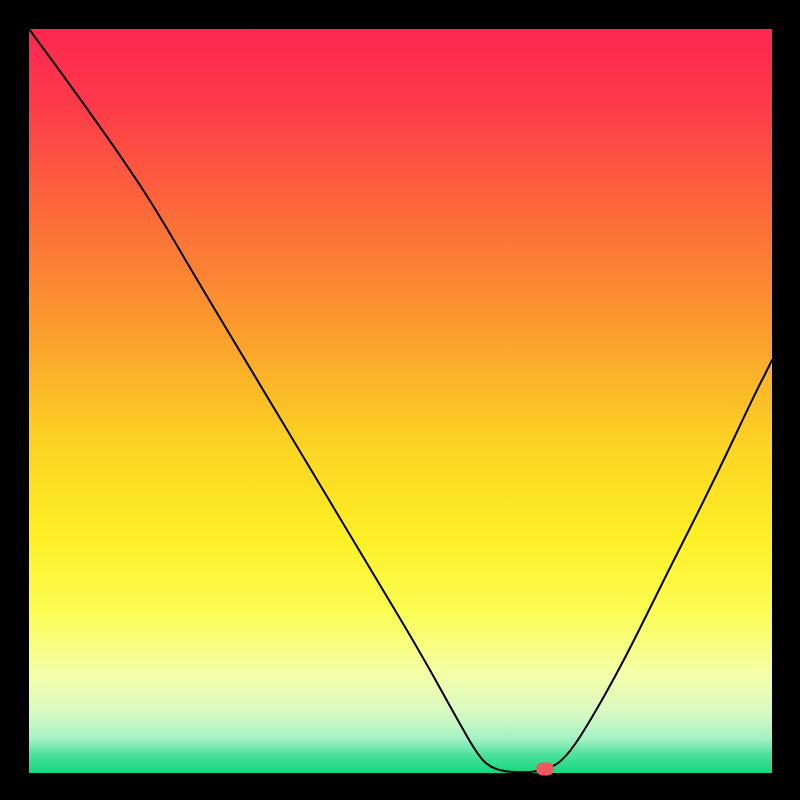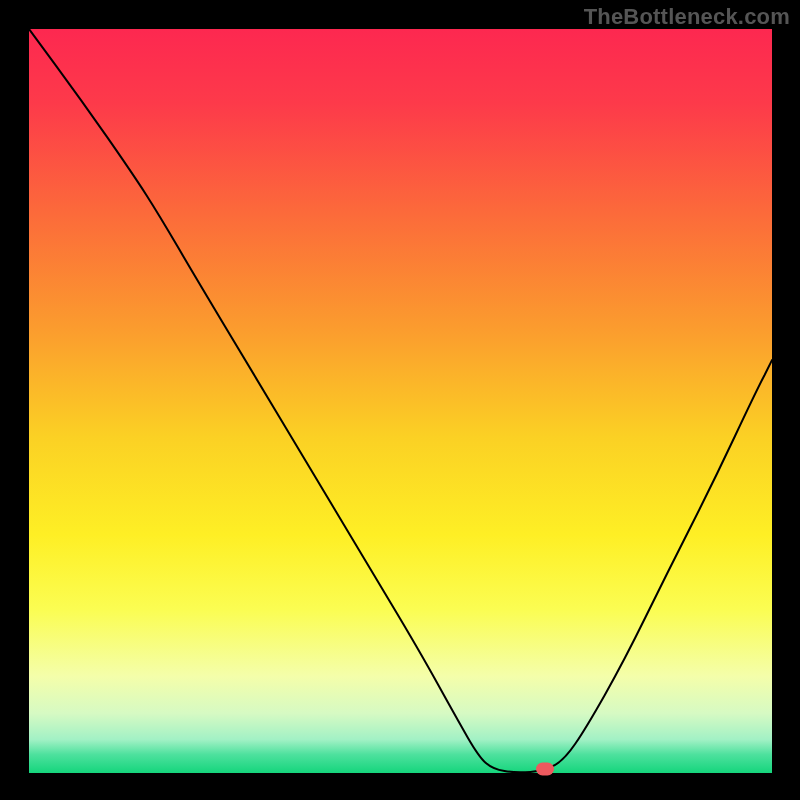--- a/index.html
+++ b/index.html
@@ -45,21 +45,20 @@
     height: 13px;
     border-radius: 7px;
     background: #ed595e;
     transform: translate(-50%, -50%);
   }
 </style>
 </head>
 <body>
 
 <div class="frame">
-  <div class="watermark">TheBottleneck.com</div>
 
   <div class="plot">
     <svg id="plot-svg" preserveAspectRatio="none" viewBox="0 0 743 744">
         <defs>
           <linearGradient id="bg-grad" x1="0" y1="0" x2="0" y2="1">
             <stop offset="0.00%" stop-color="#fd2850"></stop>
             <stop offset="10.00%" stop-color="#fd3a4a"></stop>
             <stop offset="25.00%" stop-color="#fc6b3a"></stop>
             <stop offset="40.00%" stop-color="#fb9b2e"></stop>
             <stop offset="55.00%" stop-color="#fbd124"></stop>

